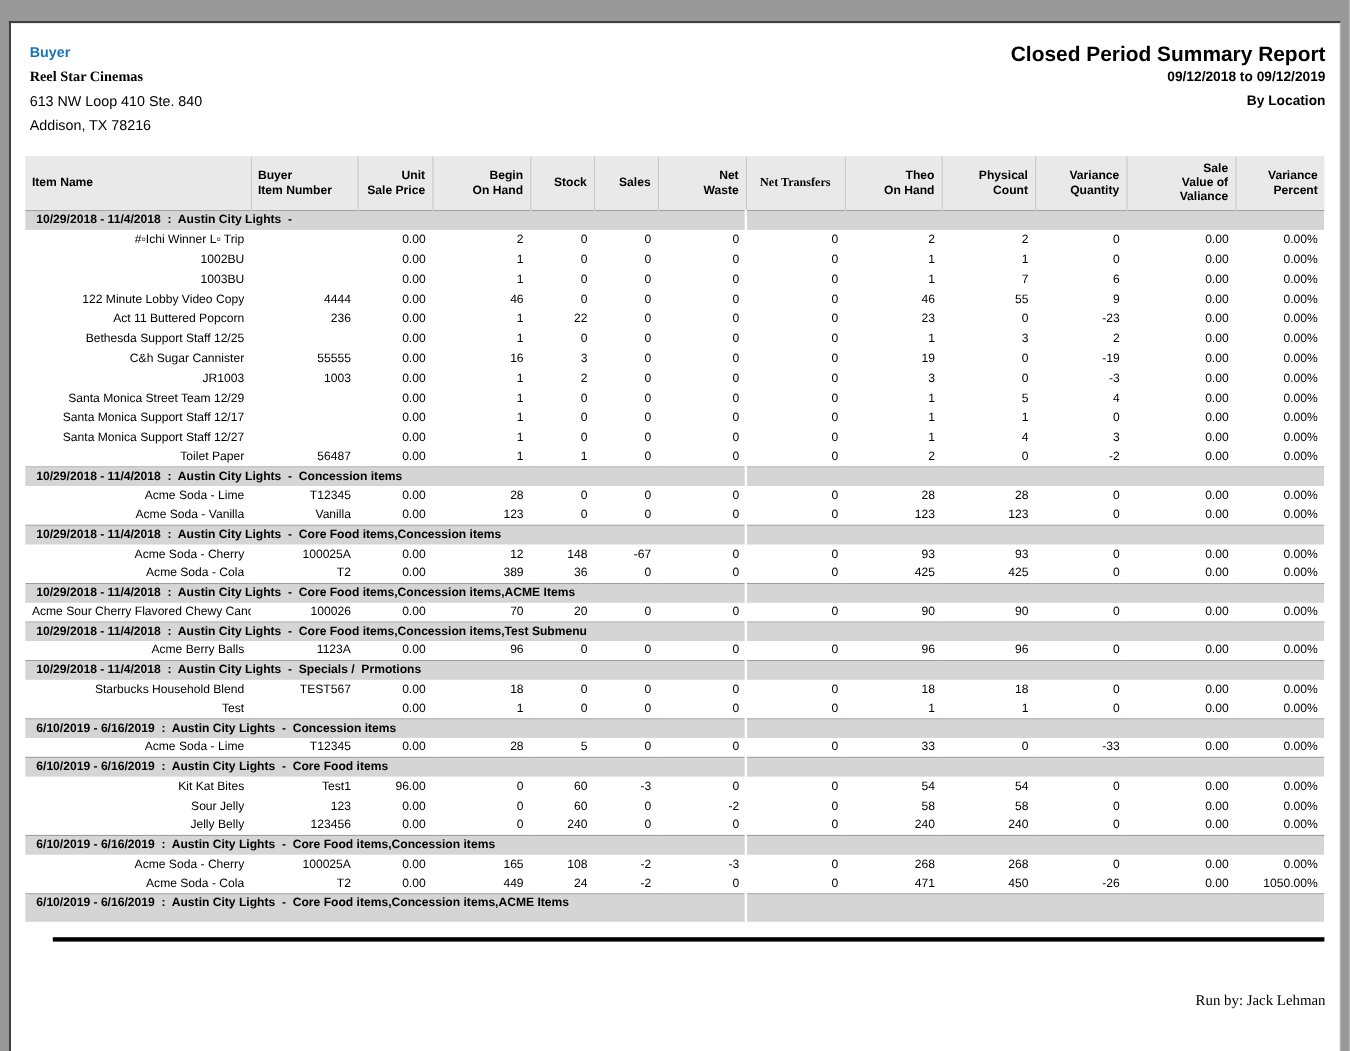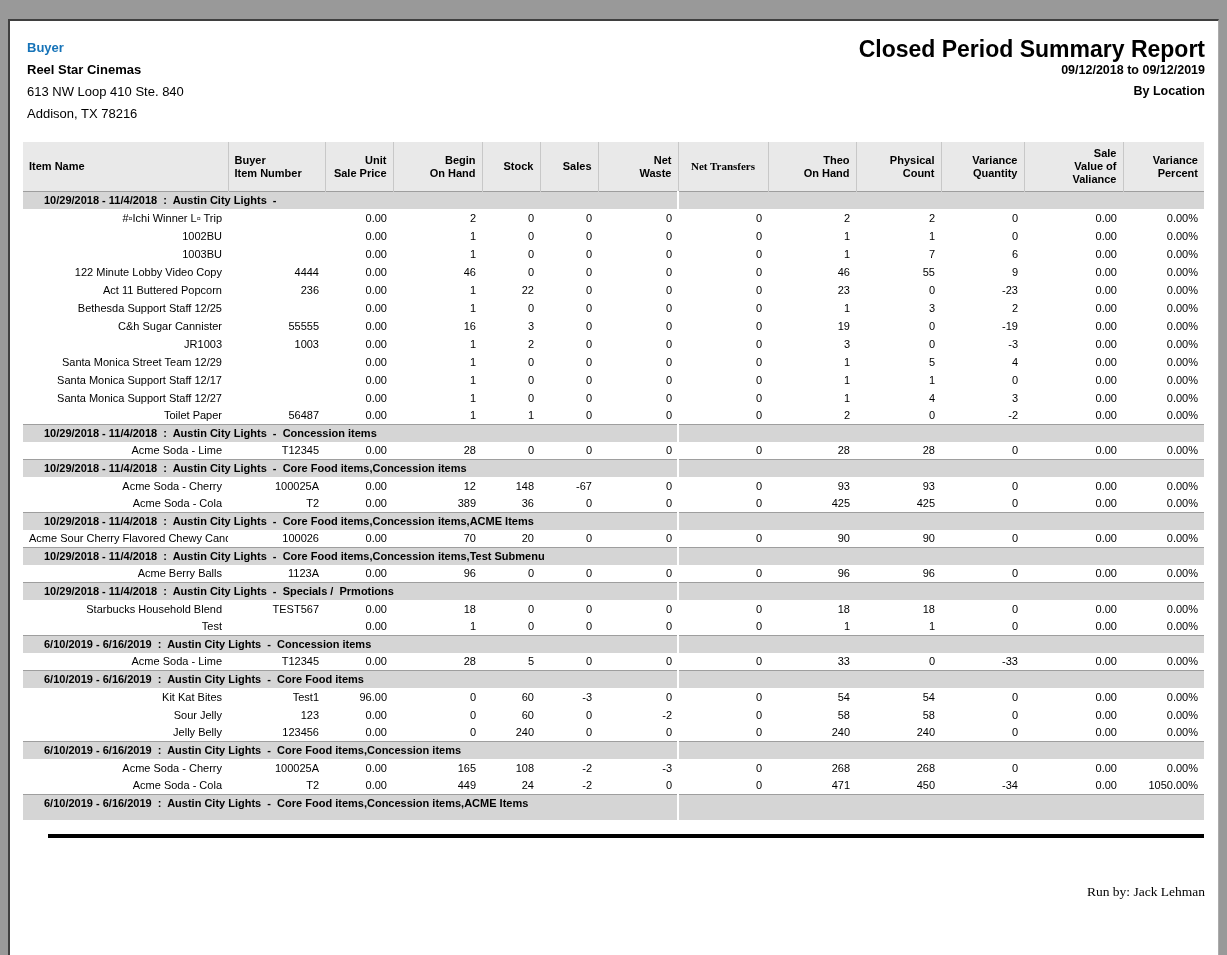--- a/index.html
+++ b/index.html
@@ -18,23 +18,23 @@
     border-left: 2px solid #3f3f3f;
     border-right: 1px solid #ababab;
     border-bottom: 1px solid #ababab;
     padding: 16px 13px 0 13px;
     overflow: hidden;
   }
   
   .report-header { display: flex; justify-content: space-between; margin-left: 4px; }
   .hdr-left { line-height: 22px; font-size: 13px; }
   .buyer-label { color: var(--accent, #1673b8); font-weight: bold; }
-  .company-name { font-weight: bold; }
+  .company-name { font-weight: bold; font-family: Liberation Serif, serif; }
   .hdr-right { text-align: right; line-height: 21px; padding-top: 2px; }
-  .report-title { font-size: 23px; font-weight: bold; }
+  .report-title { font-size: 19px; font-weight: bold; }
   .report-dates, .report-grouping { font-size: 12.5px; font-weight: bold; }
   
   table.report {
     width: 1181px;
     border-collapse: collapse;
     table-layout: fixed;
     margin-top: 17px;
     font-size: 11px;
   }
   thead th {
@@ -50,21 +50,21 @@
   thead th:last-child { border-right: none; }
   thead th.left { text-align: left; }
   thead th.right { text-align: right; }
   thead th.center { text-align: center; font-family: Liberation Serif, serif; }
   tr.group-row td {
     background: #d5d5d5;
     border-top: 1px solid #9e9e9e;
     font-weight: bold;
     font-size: 11px;
     height: 17px;
-    padding: 1px 21px;
+    padding: 1px 10px;
     white-space: pre;
     overflow: hidden;
   }
   tr.group-row td.group-cell-right { border-left: 2px solid #ffffff; }
   tr.group-row.tall td { height: 25px; vertical-align: top; padding-top: 2px; }
   tr.data-row td {
     height: 18px;
     padding: 2px 6px;
     vertical-align: middle;
     overflow: hidden;
@@ -353,20 +353,35 @@
           <td class="col-4 num">0</td>
           <td class="col-5 num">0</td>
           <td class="col-6 num">0</td>
           <td class="col-7 num">0</td>
           <td class="col-8 num">28</td>
           <td class="col-9 num">28</td>
           <td class="col-10 num">0</td>
           <td class="col-11 num">0.00</td>
           <td class="col-12 num">0.00%</td>
         </tr>
+        <tr class="data-row">
+          <td class="col-0 left">Acme Soda - Vanilla</td>
+          <td class="col-1 left">Vanilla</td>
+          <td class="col-2 num">0.00</td>
+          <td class="col-3 num">123</td>
+          <td class="col-4 num">0</td>
+          <td class="col-5 num">0</td>
+          <td class="col-6 num">0</td>
+          <td class="col-7 num">0</td>
+          <td class="col-8 num">123</td>
+          <td class="col-9 num">123</td>
+          <td class="col-10 num">0</td>
+          <td class="col-11 num">0.00</td>
+          <td class="col-12 num">0.00%</td>
+        </tr>
         <tr class="group-row">
           <td colspan="7" class="group-cell">10/29/2018 - 11/4/2018  :  Austin City Lights  -  Core Food items,Concession items</td>
           <td colspan="6" class="group-cell-right"></td>
         </tr>
         <tr class="data-row">
           <td class="col-0 left">Acme Soda - Cherry</td>
           <td class="col-1 left">100025A</td>
           <td class="col-2 num">0.00</td>
           <td class="col-3 num">12</td>
           <td class="col-4 num">148</td>
@@ -557,21 +572,21 @@
           <td class="col-0 left">Acme Soda - Cola</td>
           <td class="col-1 left">T2</td>
           <td class="col-2 num">0.00</td>
           <td class="col-3 num">449</td>
           <td class="col-4 num">24</td>
           <td class="col-5 num">-2</td>
           <td class="col-6 num">0</td>
           <td class="col-7 num">0</td>
           <td class="col-8 num">471</td>
           <td class="col-9 num">450</td>
-          <td class="col-10 num">-34</td>
+          <td class="col-10 num">-26</td>
           <td class="col-11 num">0.00</td>
           <td class="col-12 num">1050.00%</td>
         </tr>
         <tr class="group-row tall">
           <td colspan="7" class="group-cell">6/10/2019 - 6/16/2019  :  Austin City Lights  -  Core Food items,Concession items,ACME Items</td>
           <td colspan="6" class="group-cell-right"></td>
         </tr>
       </tbody>
   </table>
 

